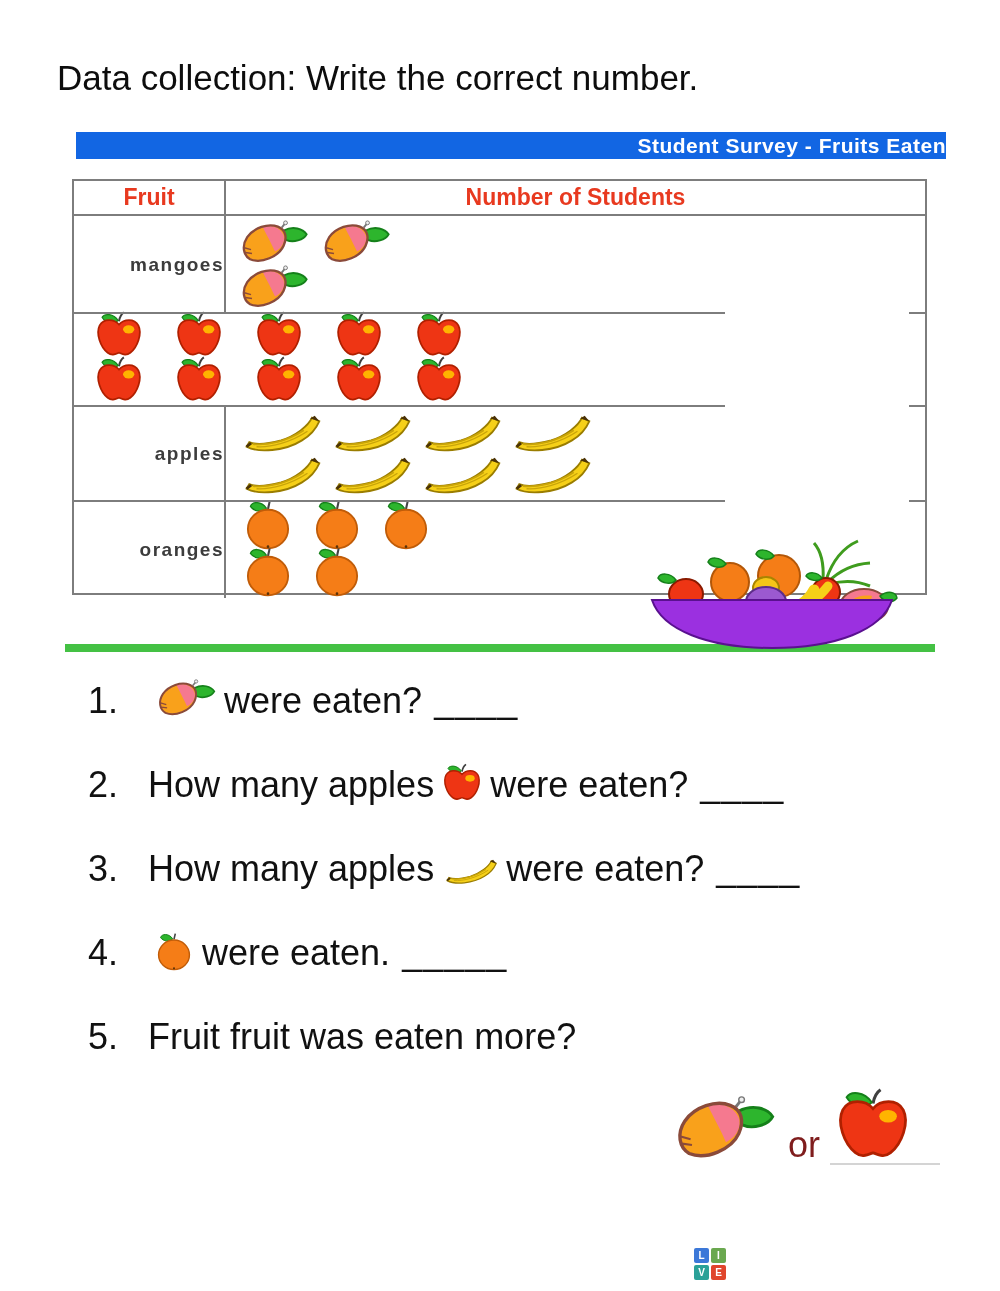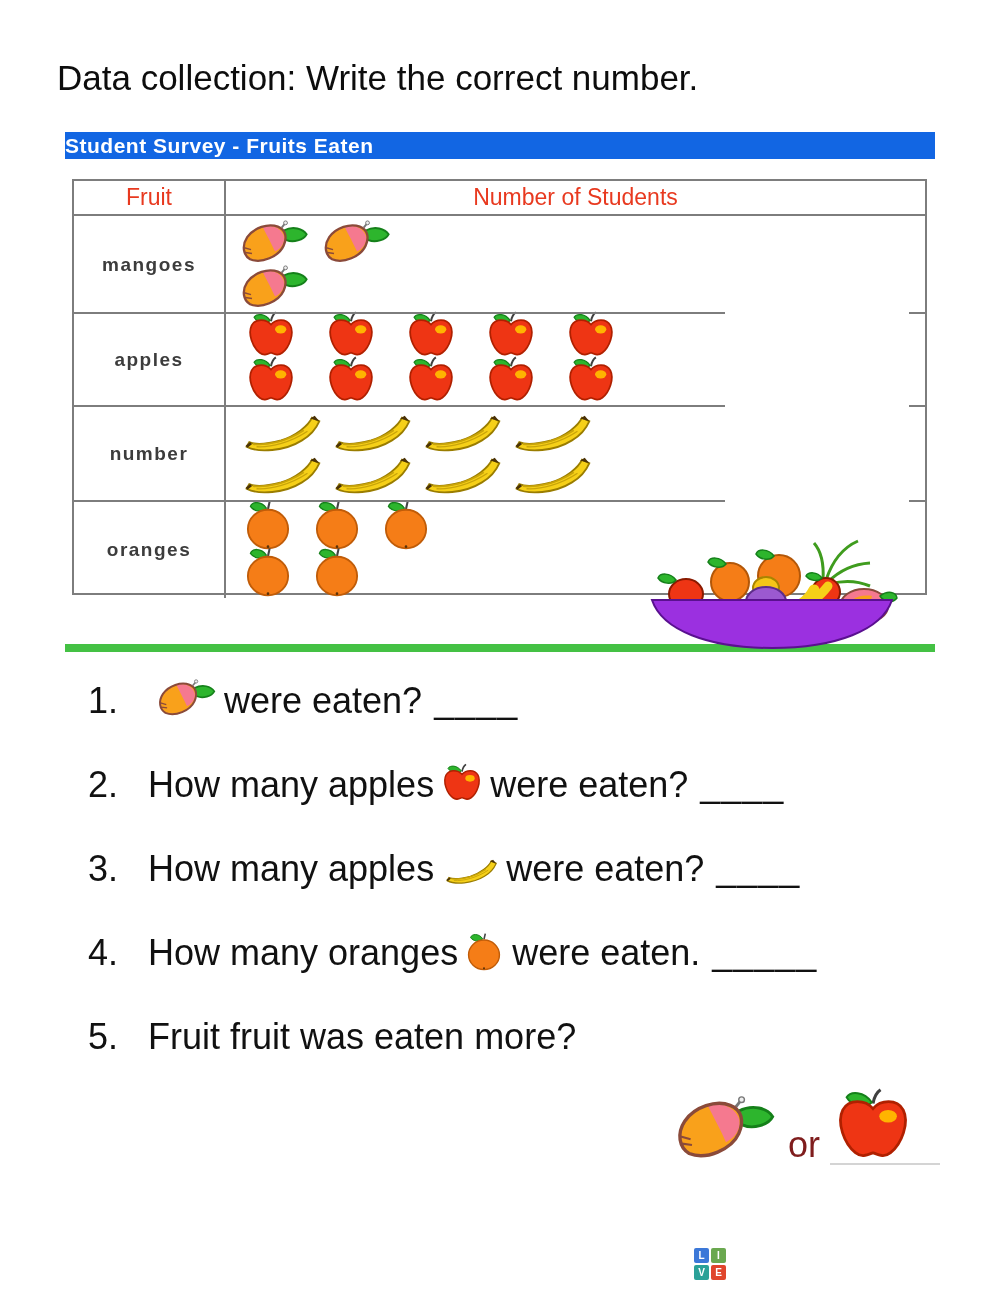--- a/index.html
+++ b/index.html
@@ -4,32 +4,32 @@
 <style>
   html,body{margin:0;padding:0;background:#ffffff;}
   .page{position:relative;width:1000px;height:1291px;background:#fff;overflow:hidden;
         font-family:"Liberation Sans",sans-serif;}
 
   
   .title{position:absolute;left:57px;top:58px;margin:0;font-size:35px;font-weight:500;
          color:#0d0d0d;letter-spacing:0;}
 
   
-  .header-bar{position:absolute;left:65px;top:132px;width:870px;height:27px;
-              background:var(--header-bar-bg,#1266e3);display:flex;align-items:center;justify-content:flex-start;}
+  .header-bar{position:absolute;left:76px;top:132px;width:870px;height:27px;
+              background:var(--header-bar-bg,#1266e3);display:flex;align-items:center;justify-content:flex-end;}
   .header-bar span{color:var(--header-bar-text,#fff);font-weight:bold;font-size:21px;letter-spacing:.5px;}
 
   
   .survey-table{position:absolute;left:72px;top:179px;width:855px;height:416px;
                 border:2px solid var(--table-border-gray,#7d7d7d);box-sizing:border-box;background:#fff;z-index:1;}
   .t-head{display:flex;height:33px;border-bottom:2px solid var(--table-border-gray,#7d7d7d);box-sizing:content-box;}
   .cell-label{width:152px;border-right:2px solid var(--table-border-gray,#7d7d7d);box-sizing:border-box;
-              display:flex;align-items:center;justify-content:center;flex:none;}
+              display:flex;align-items:center;justify-content:flex-end;flex:none;}
   .cell-icons{flex:1;display:flex;flex-direction:column;justify-content:center;padding-left:14px;box-sizing:border-box;}
-  .t-head .cell-label,.t-head .cell-icons{color:var(--table-heading-red,#e8391f);font-weight:normal;font-size:23px;
+  .t-head .cell-label,.t-head .cell-icons{color:var(--table-heading-red,#e8391f);font-weight:bold;font-size:23px;
               align-items:center;justify-content:center;flex-direction:row;padding-left:0;text-align:center;}
   .trow{display:flex;position:relative;}
   #survey-rows .trow:not(:first-child)::before{content:"";position:absolute;top:-1px;left:0;width:651px;height:2px;
               background:var(--table-border-gray,#7d7d7d);}
   #survey-rows .trow:not(:first-child)::after{content:"";position:absolute;top:-1px;right:0;width:16px;height:2px;
               background:var(--table-border-gray,#7d7d7d);}
   .row-label{color:var(--row-label-gray,#3c3c3c);font-weight:bold;font-size:19px;letter-spacing:1.5px;}
   .row-mangoes{height:97px}.row-apples{height:93px}.row-bananas{height:95px}.row-oranges{height:97px}
   .icon-line{display:flex;align-items:flex-end;}
   .row-mangoes .icon-line{height:45px;gap:12px}
@@ -126,23 +126,20 @@
     <path d="M44,12 C54,7 64,10 68,16 C65,22 54,25 47,22 C43,20 42,16 44,12 Z" fill="var(--leaf-green,#2db52d)" stroke="#15801a" stroke-width="2"></path>
     <path d="M9,42 C2,38 0,28 6,19 C13,9 28,4 38,8 C46,11 48,19 44,28 C39,39 21,47 9,42 Z" fill="var(--mango-orange,#f9a11b)"></path>
     <path d="M22,8 C31,5 41,9 44,17 C46,23 43,30 35,34 C31,25 26,16 22,8 Z" fill="var(--mango-pink,#f5798f)"></path>
     <path d="M9,42 C2,38 0,28 6,19 C13,9 28,4 38,8 C46,11 48,19 44,28 C39,39 21,47 9,42 Z" fill="none" stroke="#8a4a3a" stroke-width="2.4"></path>
     <path d="M3,30 l7,2 M4,35 l7,1" stroke="#8a4a3a" stroke-width="1.5"></path>
   </svg>
             </div>
           </div>
         </div>
         <div class="trow row-apples" data-name="survey-row-apples">
-          <div class="cell-label" data-name="fruit-name-cell">
-            <span class="row-label" data-name="row-label">apples</span>
-          </div>
           <div class="cell-icons" data-name="fruit-count-cell">
             <div class="icon-line" data-name="icon-line">
               <svg viewBox="0 0 60 62" xmlns="http://www.w3.org/2000/svg" data-name="apple-icon">
     <path d="M30,14 C31,8 33,5 36,3" fill="none" stroke="#404040" stroke-width="2.5"></path>
     <path d="M29,13 C23,4 12,4 9,9 C13,16 24,18 29,13 Z" fill="var(--leaf-green,#2db52d)" stroke="#15801a" stroke-width="1.5"></path>
     <path d="M30,18 C36,11 49,10 54,19 C59,29 53,46 44,53 C39,57 35,55 30,53 C25,55 21,57 16,53 C7,46 1,29 6,19 C11,10 24,11 30,18 Z" fill="var(--apple-red,#ee3514)" stroke="#b02000" stroke-width="2.2"></path>
     <ellipse cx="42" cy="24" rx="7" ry="5" fill="#ffb400"></ellipse>
   </svg>
               <svg viewBox="0 0 60 62" xmlns="http://www.w3.org/2000/svg" data-name="apple-icon">
     <path d="M30,14 C31,8 33,5 36,3" fill="none" stroke="#404040" stroke-width="2.5"></path>
@@ -198,21 +195,21 @@
     <path d="M30,14 C31,8 33,5 36,3" fill="none" stroke="#404040" stroke-width="2.5"></path>
     <path d="M29,13 C23,4 12,4 9,9 C13,16 24,18 29,13 Z" fill="var(--leaf-green,#2db52d)" stroke="#15801a" stroke-width="1.5"></path>
     <path d="M30,18 C36,11 49,10 54,19 C59,29 53,46 44,53 C39,57 35,55 30,53 C25,55 21,57 16,53 C7,46 1,29 6,19 C11,10 24,11 30,18 Z" fill="var(--apple-red,#ee3514)" stroke="#b02000" stroke-width="2.2"></path>
     <ellipse cx="42" cy="24" rx="7" ry="5" fill="#ffb400"></ellipse>
   </svg>
             </div>
           </div>
         </div>
         <div class="trow row-bananas" data-name="survey-row-bananas">
           <div class="cell-label" data-name="fruit-name-cell">
-            <span class="row-label" data-name="row-label">number</span>
+            <span class="row-label" data-name="row-label">apples</span>
           </div>
           <div class="cell-icons" data-name="fruit-count-cell">
             <div class="icon-line" data-name="icon-line">
               <svg viewBox="0 0 88 44" xmlns="http://www.w3.org/2000/svg" data-name="banana-icon">
     <path d="M5,36 C18,43 47,41 66,29 C76,23 82,15 85,8 L77,4 C73,13 59,24 43,29 C28,33 15,34 8,31 Z" fill="var(--banana-yellow,#f6d018)" stroke="#9a7d00" stroke-width="2"></path>
     <path d="M12,33 C28,35 50,30 68,18" fill="none" stroke="#c9a40a" stroke-width="2"></path>
     <path d="M16,36 C32,37 54,31 72,19" fill="none" stroke="#c9a40a" stroke-width="1.5"></path>
     <path d="M85,8 L80,2 L75,5 Z" fill="#4a3208"></path>
     <path d="M5,36 L10,32" stroke="#4a3208" stroke-width="3"></path>
   </svg>
@@ -387,21 +384,20 @@
     <path d="M85,8 L80,2 L75,5 Z" fill="#4a3208"></path>
     <path d="M5,36 L10,32" stroke="#4a3208" stroke-width="3"></path>
   </svg>
           <span class="q-text" data-name="question-text-after">were eaten?</span>
           <span class="q-blank" data-name="answer-blank">____</span>
         </span>
       </div>
       <div class="question" data-name="question-4">
         <span class="q-num" data-name="question-number">4.</span>
         <span class="q-body" data-name="question-body">
-          <span class="q-text" data-name="question-text-before">How many oranges</span>
           <svg viewBox="0 0 56 62" xmlns="http://www.w3.org/2000/svg" data-name="orange-icon">
     <line x1="28" y1="13" x2="30" y2="4" stroke="#444" stroke-width="2.5"></line>
     <path d="M26,12 C20,3 9,4 7,10 C11,16 22,18 26,12 Z" fill="var(--leaf-green,#2db52d)" stroke="#15801a" stroke-width="1.5"></path>
     <ellipse cx="28" cy="37" rx="24" ry="23" fill="var(--orange-fruit,#f57d17)" stroke="#c05c08" stroke-width="2.2"></ellipse>
     <circle cx="28" cy="58" r="1.6" fill="#5a3208"></circle>
   </svg>
           <span class="q-text" data-name="question-text-after">were eaten.</span>
           <span class="q-blank" data-name="answer-blank">_____</span>
         </span>
       </div>

